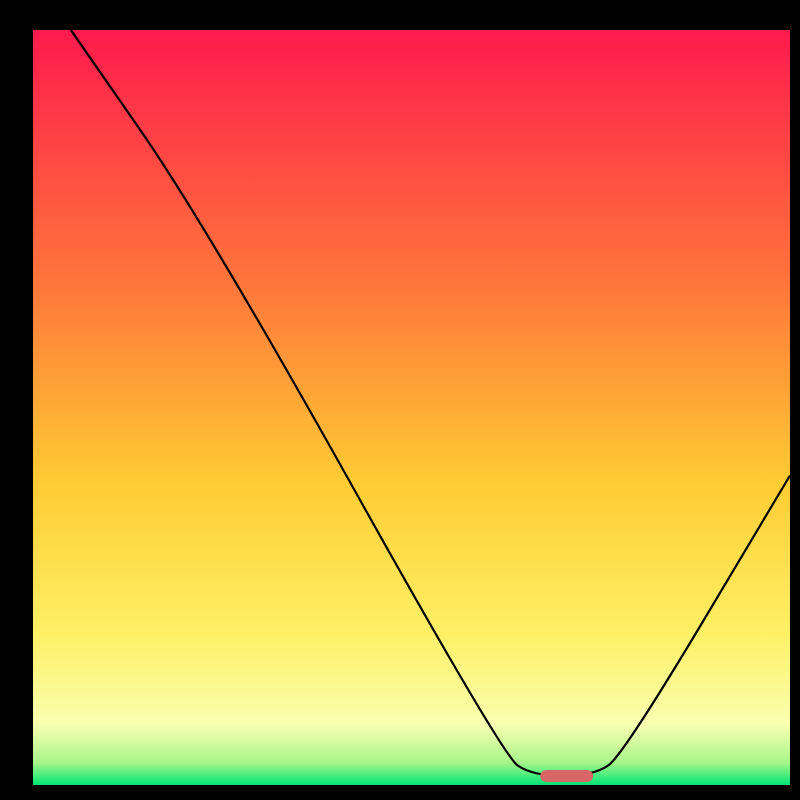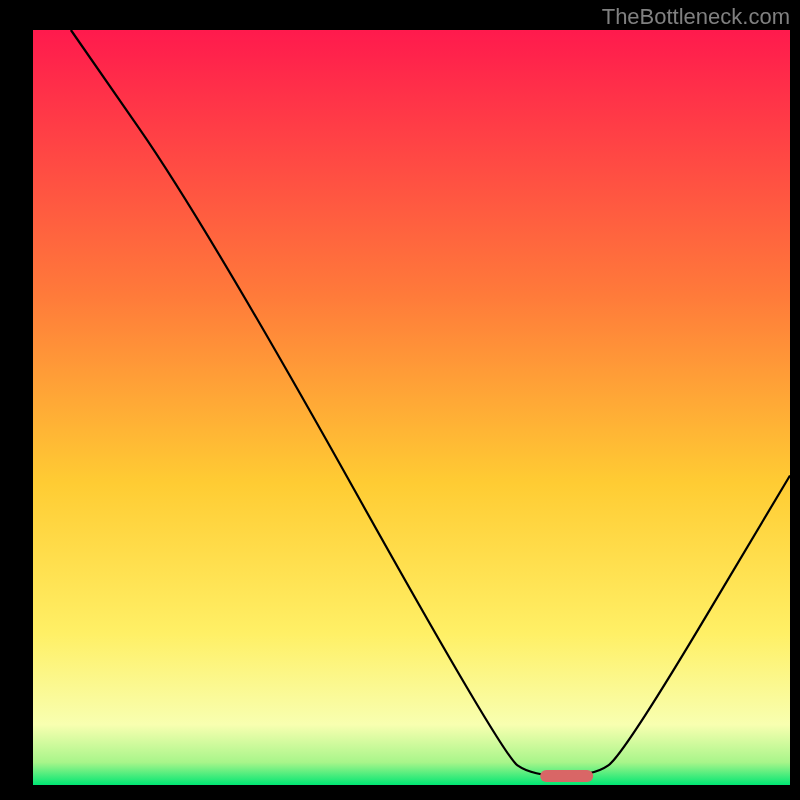--- a/index.html
+++ b/index.html
@@ -25,21 +25,20 @@
     color: #808080;
     font-size: 22px;
     font-weight: normal;
     font-family: Arial, sans-serif;
   }
 </style>
 </head>
 <body>
 
 <div class="container">
-  <div class="watermark">TheBottleneck.com</div>
   <svg width="800" height="800" viewBox="0 0 800 800">
     <defs>
       <linearGradient id="bg-grad" x1="0" y1="0" x2="0" y2="1">
         <stop id="g0" offset="0%" stop-color="#ff1a4d"></stop>
         <stop id="g1" offset="35%" stop-color="#ff7a3a"></stop>
         <stop id="g2" offset="60%" stop-color="#ffcc33"></stop>
         <stop id="g3" offset="80%" stop-color="#fff066"></stop>
         <stop id="g4" offset="92%" stop-color="#f8ffb0"></stop>
         <stop id="g5" offset="97%" stop-color="#a8f58a"></stop>
         <stop id="g6" offset="100%" stop-color="#00e673"></stop>

